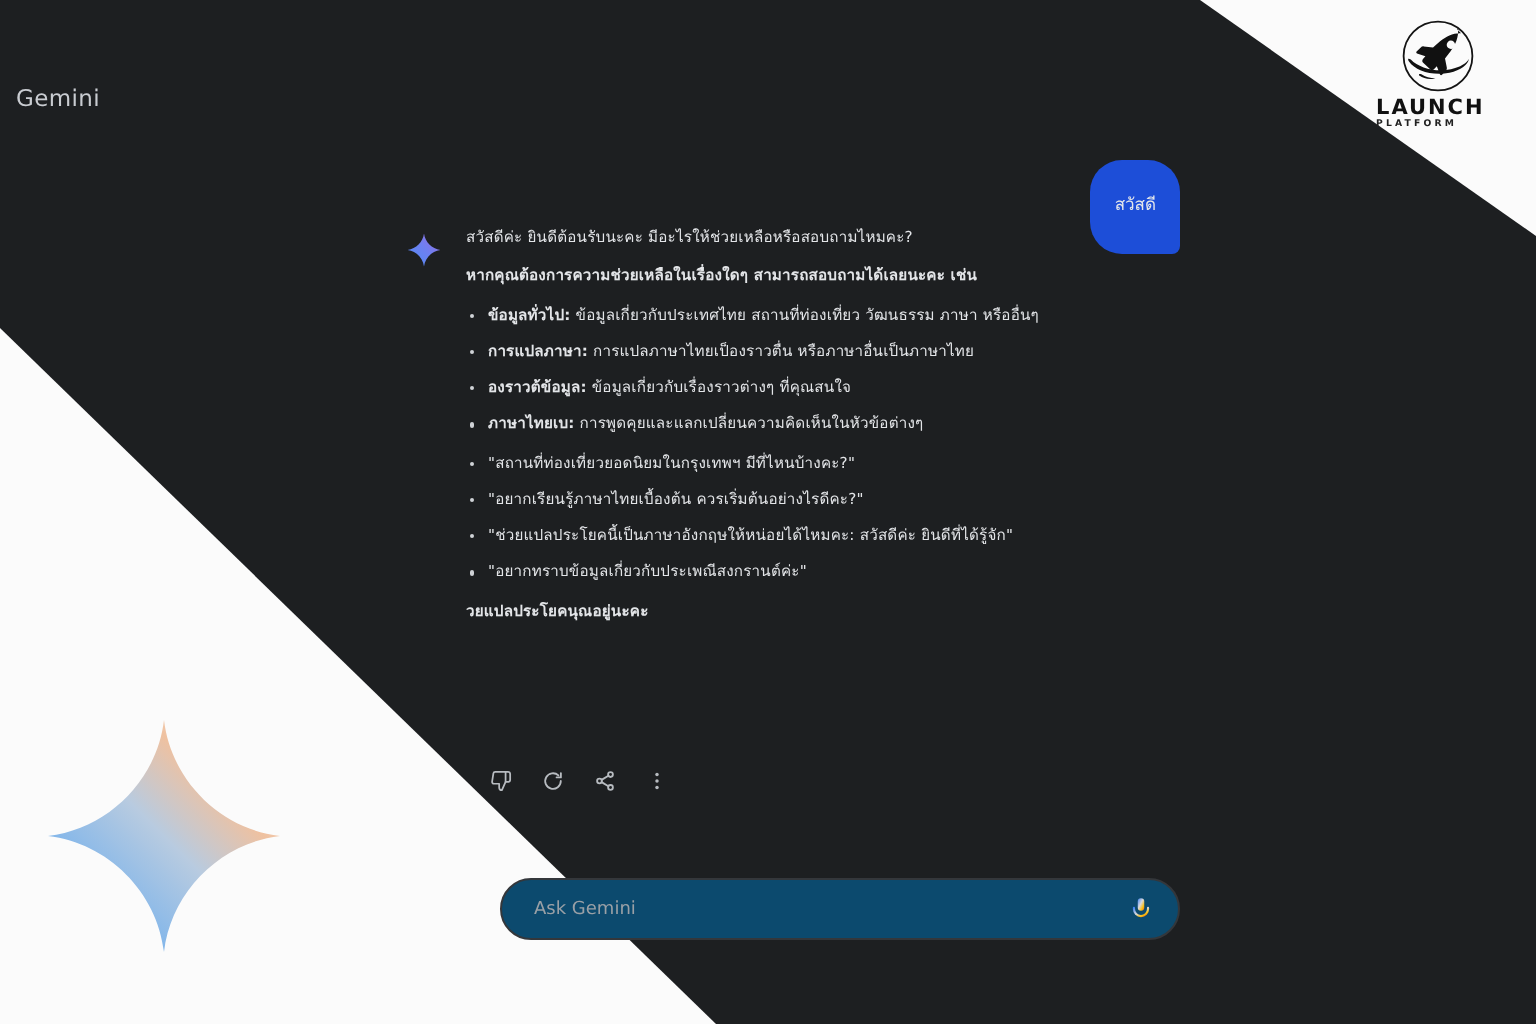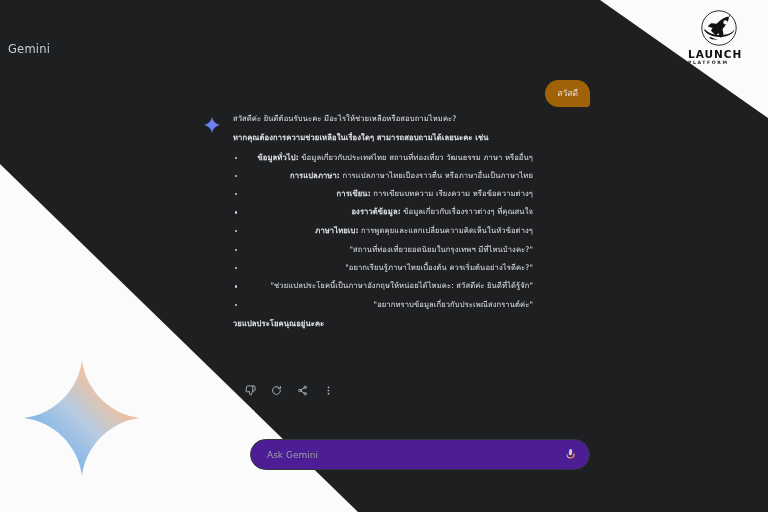--- a/index.html
+++ b/index.html
@@ -59,24 +59,24 @@
     letter-spacing: .2px;
     text-align: center;
   }
 
   
   #user-turn {
     position: absolute;
     right: 178px; top: 80px;
   }
   #user-bubble {
-    background: #a16207;
+    background: #1d4ed8;
     color: #e6e8eb;
     border-radius: 16px 16px 4px 16px;
-    padding: 8px 12px;
+    padding: 18px 12px;
     font-size: 8.5px;
     line-height: 1.3;
     white-space: nowrap;
   }
 
   
   #model-turn {
     position: absolute;
     left: 203px; top: 114px;
     width: 330px;
@@ -94,21 +94,20 @@
     font-size: 7.6px;
     line-height: 1.35;
     margin-bottom: 9px;
     letter-spacing: .1px;
   }
   .para.bold { font-weight: bold; }
   ul.bullets {
     list-style: none;
     margin: 0 0 9px 0;
     padding: 0;
-    text-align: right;
   }
   ul.bullets li {
     position: relative;
     padding-left: 11px;
     font-size: 7.6px;
     line-height: 1.35;
     margin-bottom: 8px;
     letter-spacing: .1px;
   }
   ul.bullets li::before {
@@ -134,21 +133,21 @@
     display: flex; align-items: center; justify-content: center;
     cursor: pointer;
   }
   #action-row svg { display: block; }
 
   
   #composer {
     position: absolute;
     left: 250px; top: 439px;
     width: 340px; height: 31px;
-    background: #4c1d95;
+    background: #0c4a6e;
     border: 1px solid #34373b;
     border-radius: 16px;
     display: flex;
     align-items: center;
     padding: 0 10px 0 16px;
   }
   #composer-input {
     flex: 1;
     background: transparent;
     border: none;
@@ -216,21 +215,20 @@
     </span>
 
     <div id="response-body">
       <div class="para">สวัสดีค่ะ  ยินดีต้อนรับนะคะ มีอะไรให้ช่วยเหลือหรือสอบถามไหมคะ?</div>
 
       <div class="para bold">หากคุณต้องการความช่วยเหลือในเรื่องใดๆ สามารถสอบถามได้เลยนะคะ เช่น</div>
 
       <ul class="bullets" id="capability-list">
           <li><span class="lbl">ข้อมูลทั่วไป:</span><span> ข้อมูลเกี่ยวกับประเทศไทย สถานที่ท่องเที่ยว วัฒนธรรม ภาษา หรืออื่นๆ</span></li>
           <li><span class="lbl">การแปลภาษา:</span><span> การแปลภาษาไทยเป็องราวตื่น หรือภาษาอื่นเป็นภาษาไทย</span></li>
-          <li><span class="lbl">การเขียน:</span><span> การเขียนบทความ เรียงความ หรือข้อความต่างๆ</span></li>
           <li><span class="lbl">องราวต้ข้อมูล:</span><span> ข้อมูลเกี่ยวกับเรื่องราวต่างๆ ที่คุณสนใจ</span></li>
           <li><span class="lbl">ภาษาไทยเบ:</span><span> การพูดคุยและแลกเปลี่ยนความคิดเห็นในหัวข้อต่างๆ</span></li>
         </ul>
 
 
       <ul class="bullets" id="example-list">
           <li>"สถานที่ท่องเที่ยวยอดนิยมในกรุงเทพฯ มีที่ไหนบ้างคะ?"</li>
           <li>"อยากเรียนรู้ภาษาไทยเบื้องต้น ควรเริ่มต้นอย่างไรดีคะ?"</li>
           <li>"ช่วยแปลประโยคนี้เป็นภาษาอังกฤษให้หน่อยได้ไหมคะ: สวัสดีค่ะ ยินดีที่ได้รู้จัก"</li>
           <li>"อยากทราบข้อมูลเกี่ยวกับประเพณีสงกรานต์ค่ะ"</li>

